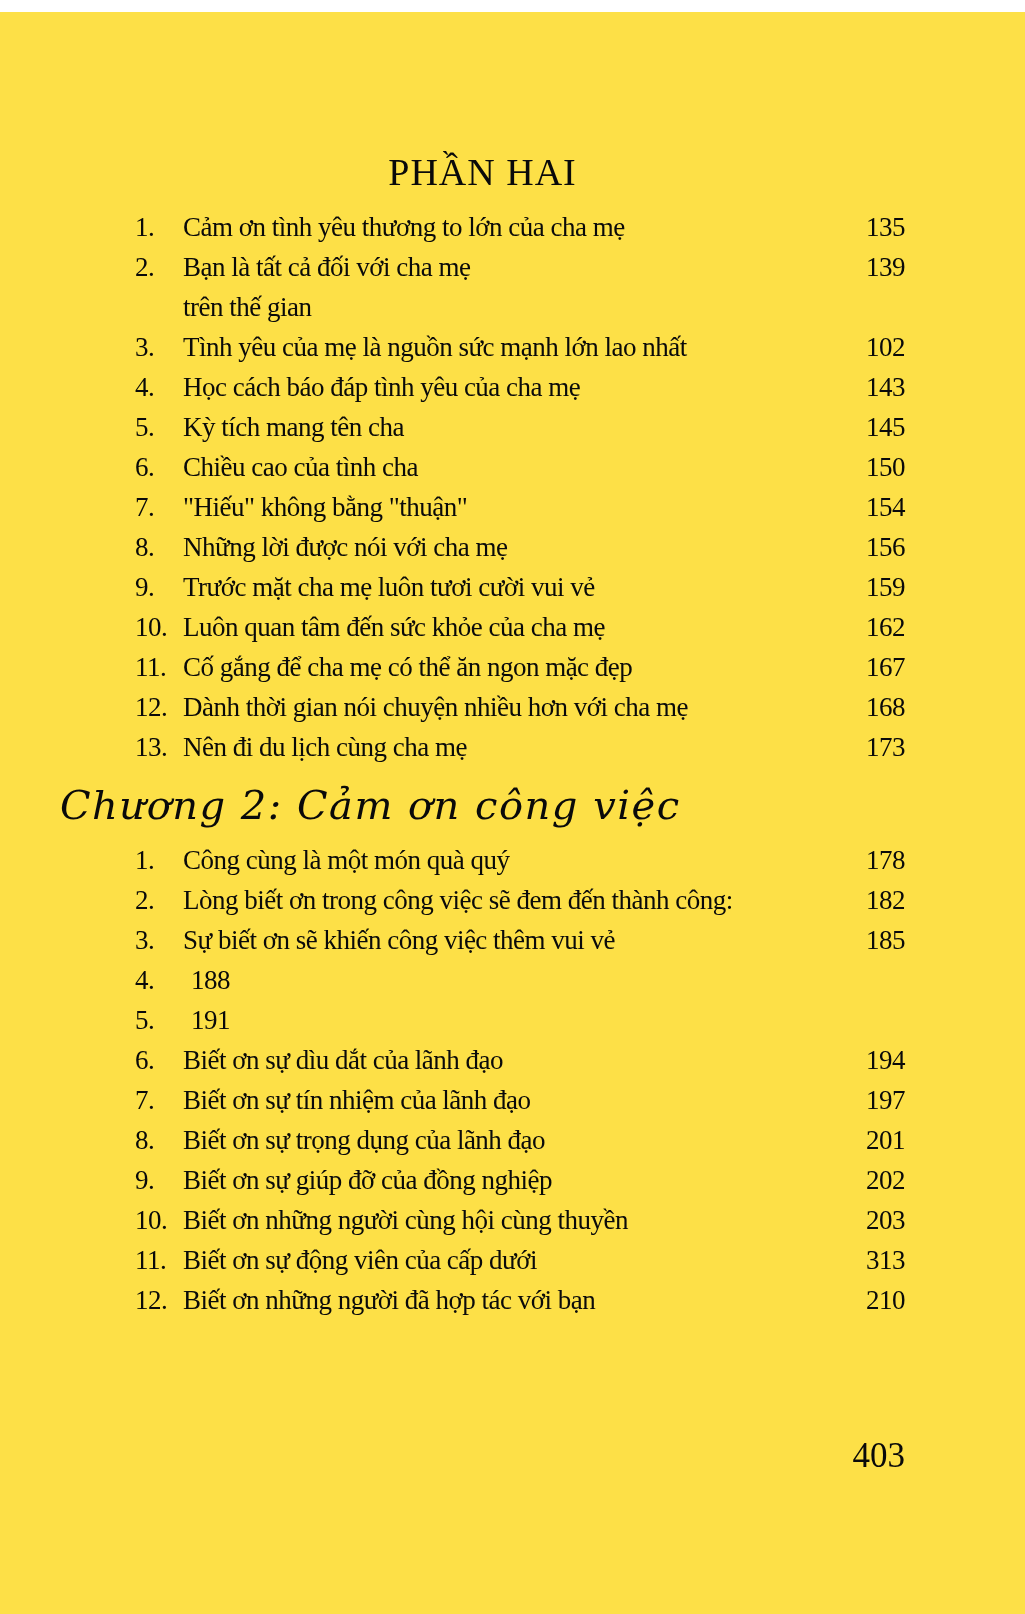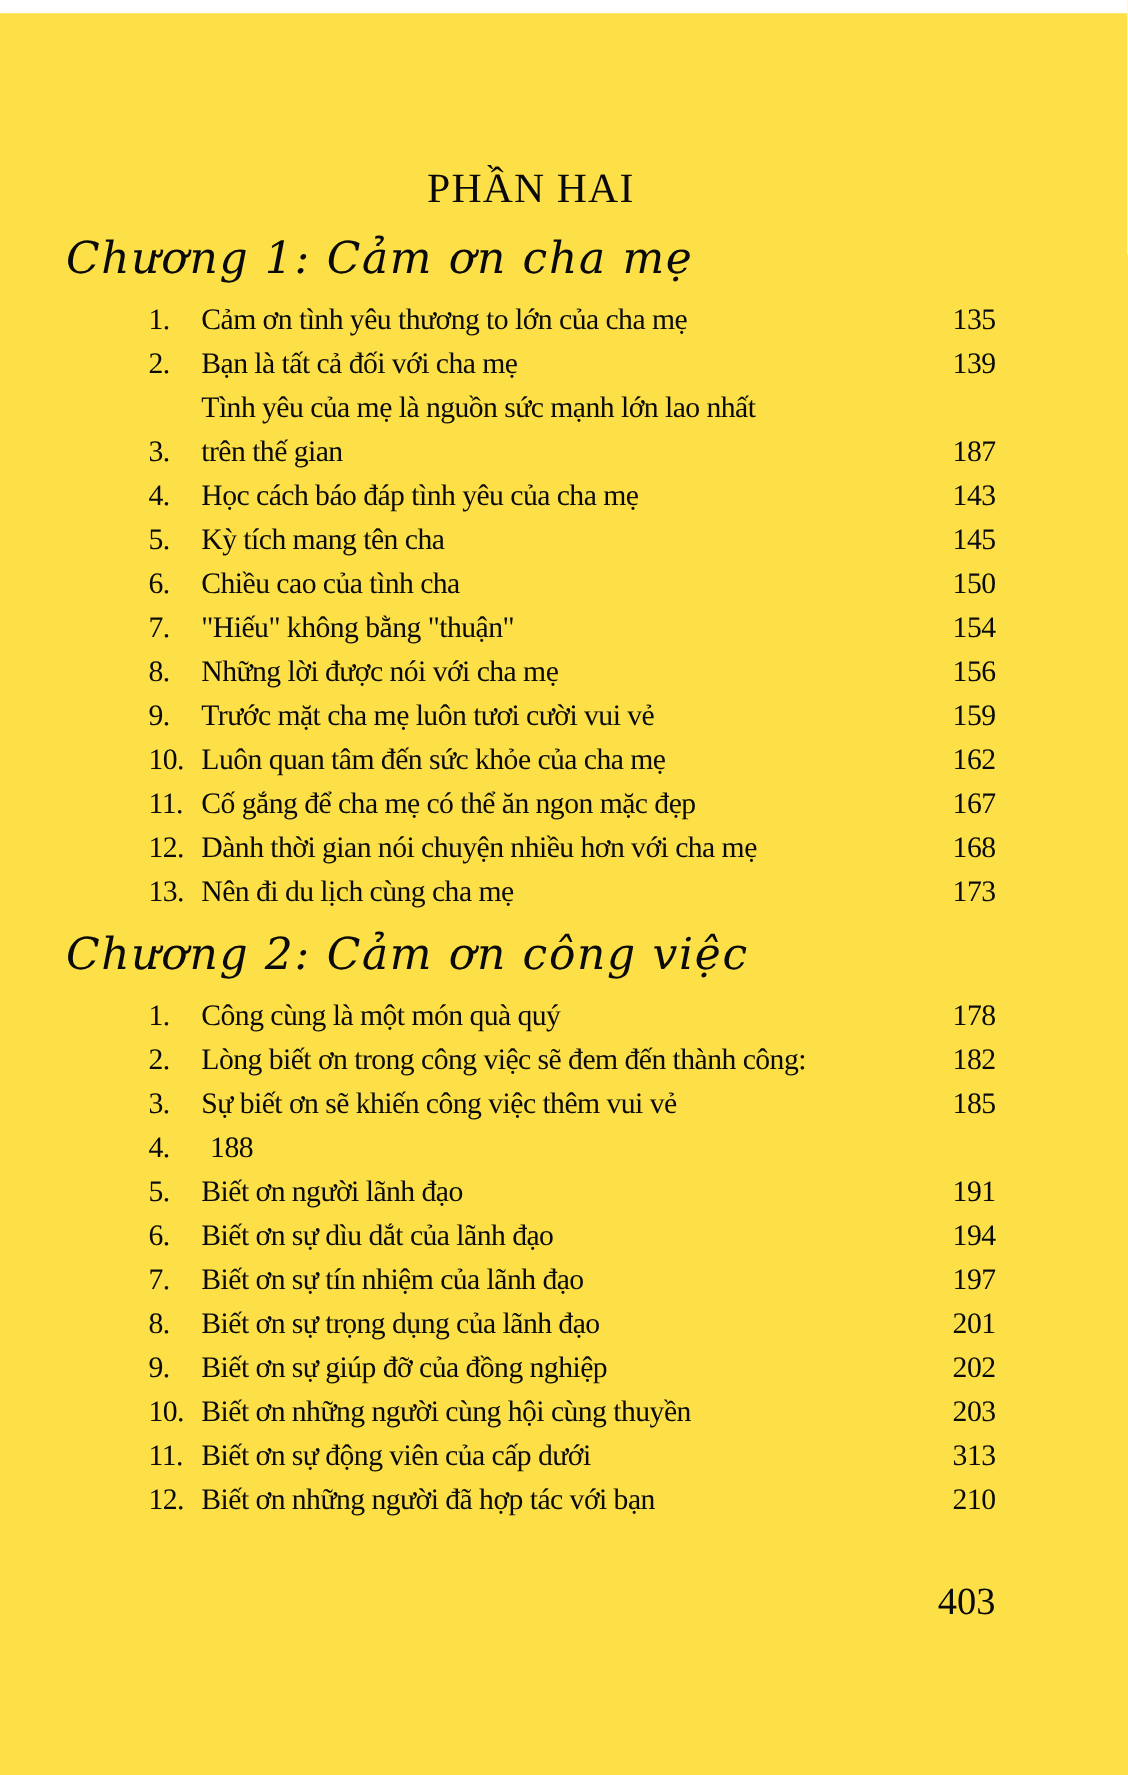--- a/index.html
+++ b/index.html
@@ -67,45 +67,44 @@
   }
 </style>
 </head>
 <body>
 
 <div class="book-page">
   <h1 class="part-title">PHẦN HAI</h1>
 
   <div id="chapters">
   <section class="chapter">
-    <h2 class="chapter-heading">Chương 1: Cảm ơn cha mẹ</h2>
     <div class="toc-list">
   <div class="toc-row">
     <span class="entry-num">1.</span>
     <span class="entry-text">
       <span class="entry-line">Cảm ơn tình yêu thương to lớn của cha mẹ</span>
     </span>
     <span class="entry-page">135</span>
   </div>
 
   <div class="toc-row">
     <span class="entry-num">2.</span>
     <span class="entry-text">
       <span class="entry-line">Bạn là tất cả đối với cha mẹ</span>
     </span>
     <span class="entry-page">139</span>
   </div>
 
   <div class="toc-row">
     <span class="entry-num">3.</span>
     <span class="entry-text">
-      <span class="entry-line">Tình yêu của mẹ là nguồn sức mạnh lớn lao nhất</span>
-    <span class="entry-line">trên thế gian</span>
+      <span class="entry-line">trên thế gian</span>
+    <span class="entry-line">Tình yêu của mẹ là nguồn sức mạnh lớn lao nhất</span>
             </span>
-    <span class="entry-page">187</span>
+    <span class="entry-page">102</span>
   </div>
 
   <div class="toc-row">
     <span class="entry-num">4.</span>
     <span class="entry-text">
       <span class="entry-line">Học cách báo đáp tình yêu của cha mẹ</span>
     </span>
     <span class="entry-page">143</span>
   </div>
 
@@ -210,23 +209,20 @@
     <span class="entry-page">185</span>
   </div>
 
   <div class="toc-row">
     <span class="entry-num">4.</span>
     <span class="entry-page">188</span>
   </div>
 
   <div class="toc-row">
     <span class="entry-num">5.</span>
-    <span class="entry-text">
-      <span class="entry-line">Biết ơn người lãnh đạo</span>
-    </span>
     <span class="entry-page">191</span>
   </div>
 
   <div class="toc-row">
     <span class="entry-num">6.</span>
     <span class="entry-text">
       <span class="entry-line">Biết ơn sự dìu dắt của lãnh đạo</span>
     </span>
     <span class="entry-page">194</span>
   </div>

